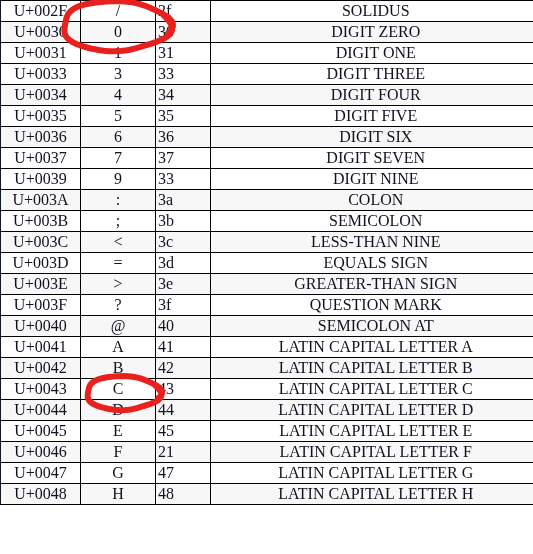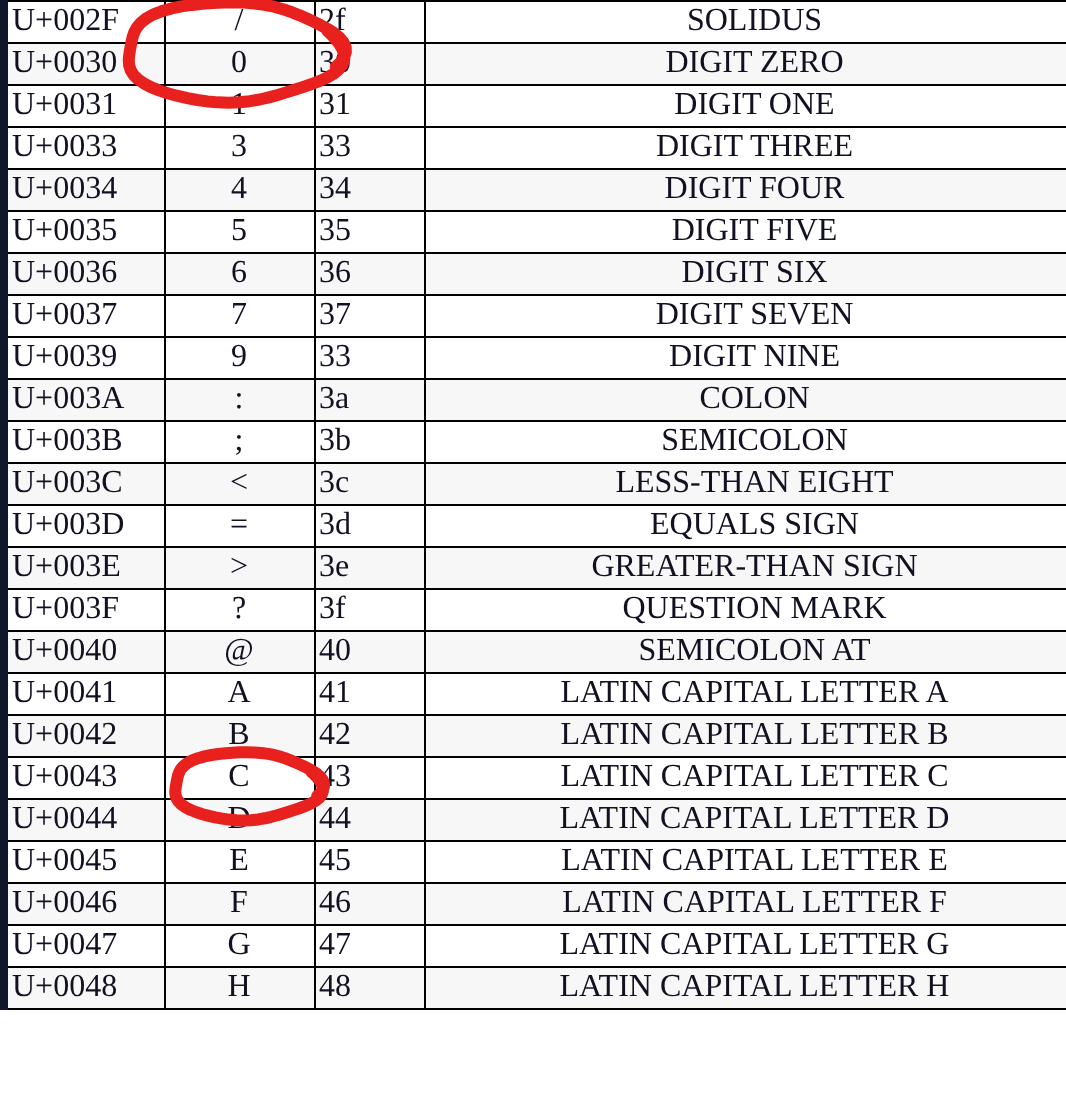--- a/index.html
+++ b/index.html
@@ -47,21 +47,22 @@
     height: 21px;
     padding: 0 2px;
     font-size: 16px;
     line-height: 20px;
     color: #111122;
     white-space: nowrap;
     overflow: hidden;
     box-sizing: border-box;
   }
   table.unicode-table td.cell-code {
-    border-left: 4px solid #0f172a;
+    border-left: 1px solid #0f172a;
+    text-align: center;
   }
   table.unicode-table td.cell-glyph {
     text-align: center;
   }
   table.unicode-table td.cell-hex {
     text-align: left;
   }
   table.unicode-table td.cell-name {
     text-align: center;
     padding-left: 9px;
@@ -154,21 +155,21 @@
         <tr class="odd">
           <td class="cell-code">U+003B</td>
           <td class="cell-glyph">;</td>
           <td class="cell-hex">3b</td>
           <td class="cell-name">SEMICOLON</td>
         </tr>
         <tr class="even">
           <td class="cell-code">U+003C</td>
           <td class="cell-glyph">&lt;</td>
           <td class="cell-hex">3c</td>
-          <td class="cell-name">LESS-THAN EIGHT</td>
+          <td class="cell-name">LESS-THAN NINE</td>
         </tr>
         <tr class="odd">
           <td class="cell-code">U+003D</td>
           <td class="cell-glyph">=</td>
           <td class="cell-hex">3d</td>
           <td class="cell-name">EQUALS SIGN</td>
         </tr>
         <tr class="even">
           <td class="cell-code">U+003E</td>
           <td class="cell-glyph">&gt;</td>
@@ -213,21 +214,21 @@
         </tr>
         <tr class="odd">
           <td class="cell-code">U+0045</td>
           <td class="cell-glyph">E</td>
           <td class="cell-hex">45</td>
           <td class="cell-name">LATIN CAPITAL LETTER E</td>
         </tr>
         <tr class="even">
           <td class="cell-code">U+0046</td>
           <td class="cell-glyph">F</td>
-          <td class="cell-hex">46</td>
+          <td class="cell-hex">21</td>
           <td class="cell-name">LATIN CAPITAL LETTER F</td>
         </tr>
         <tr class="odd">
           <td class="cell-code">U+0047</td>
           <td class="cell-glyph">G</td>
           <td class="cell-hex">47</td>
           <td class="cell-name">LATIN CAPITAL LETTER G</td>
         </tr>
         <tr class="even">
           <td class="cell-code">U+0048</td>

